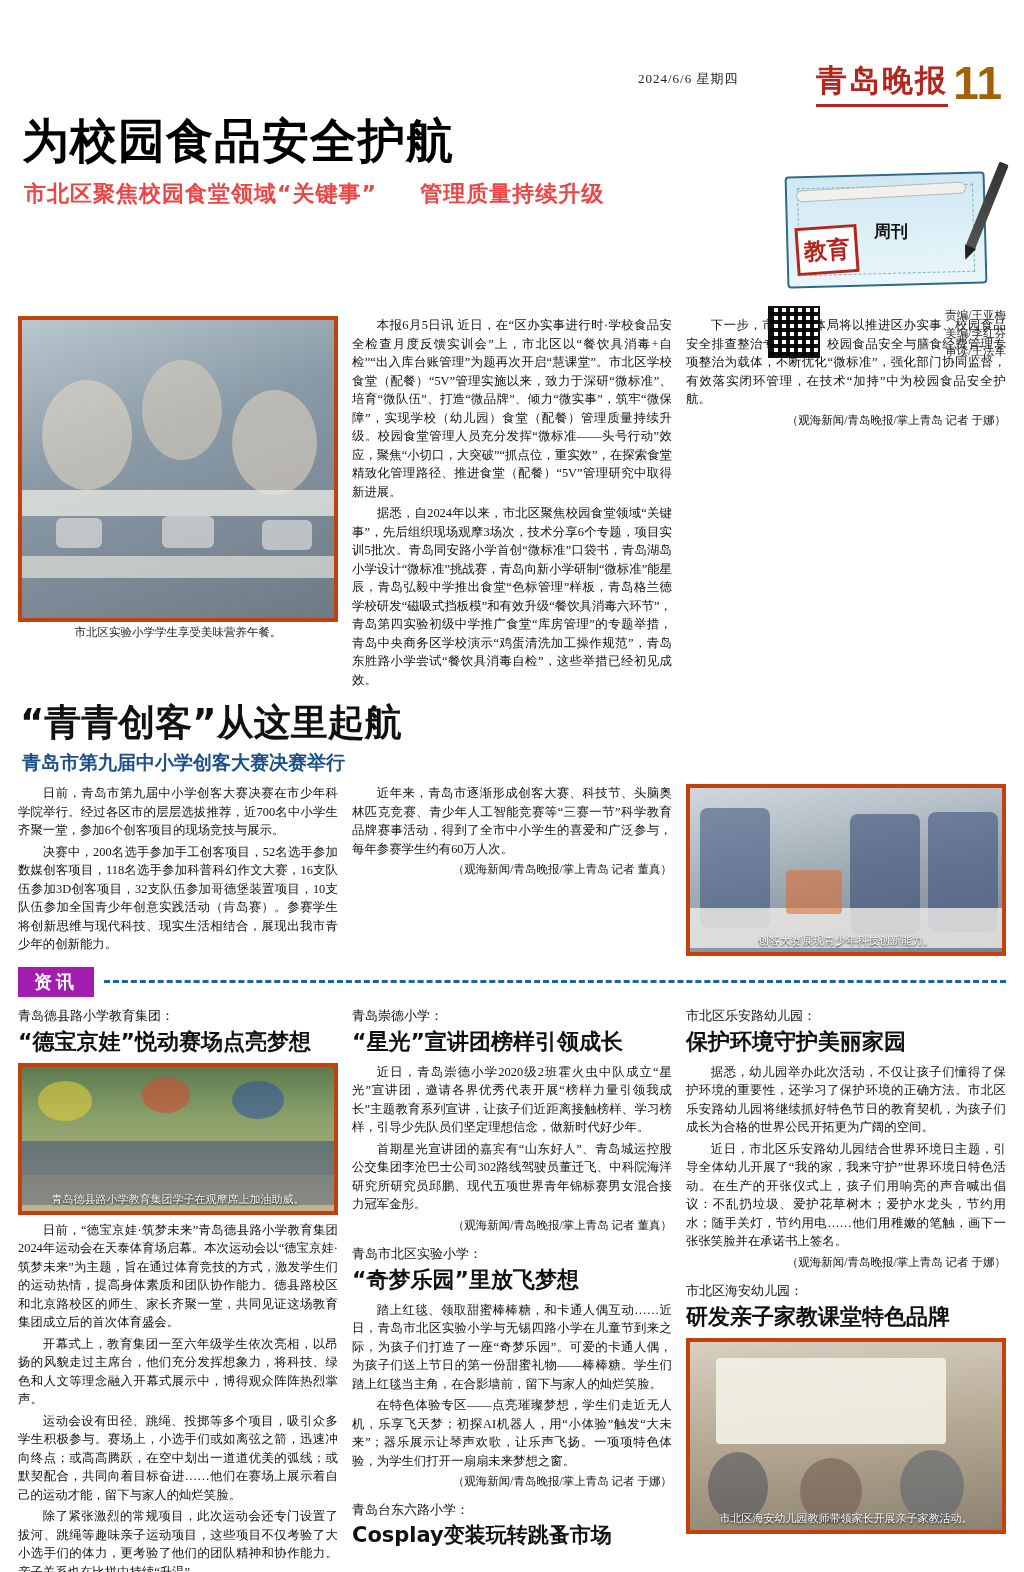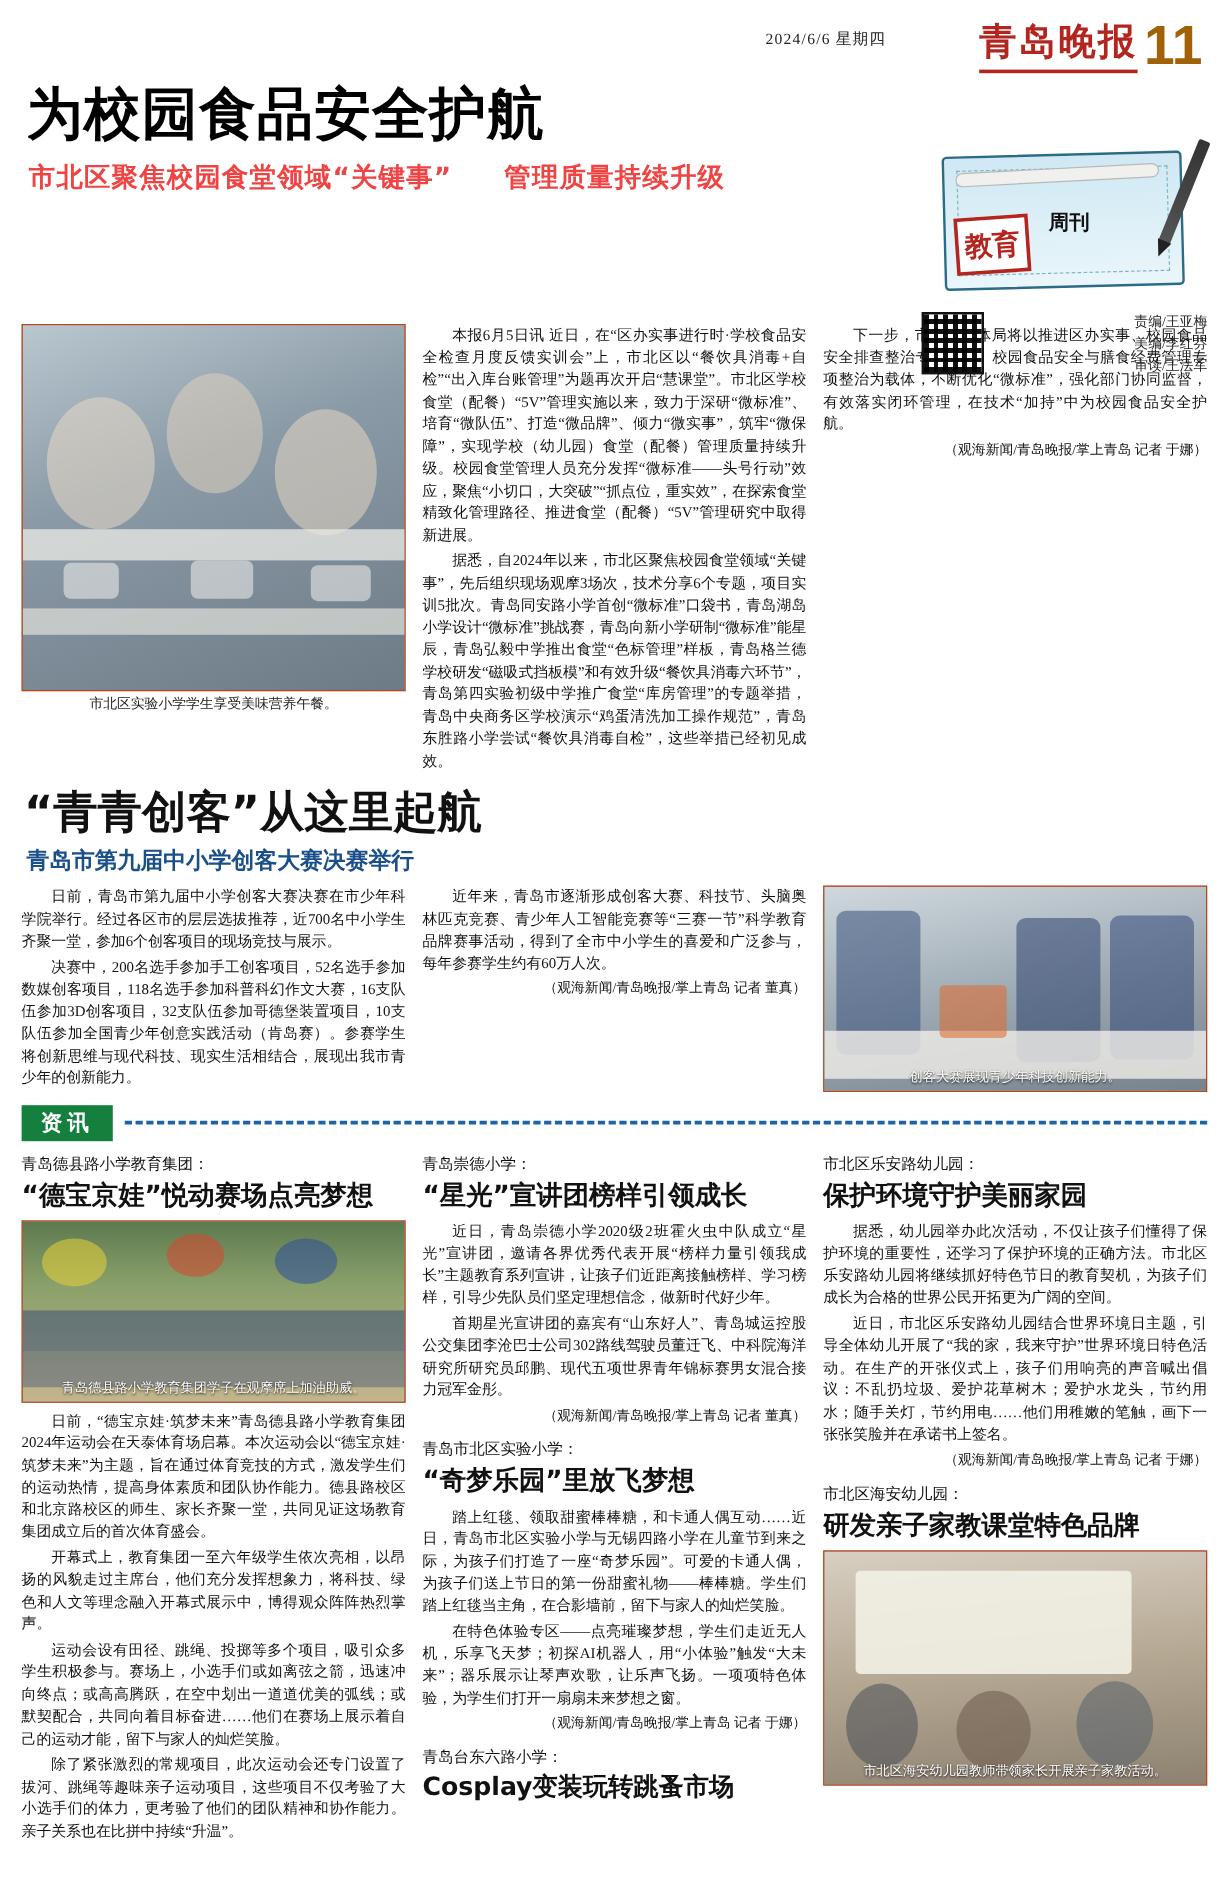--- a/index.html
+++ b/index.html
@@ -5,21 +5,21 @@
   * { box-sizing: border-box; }
   html, body { margin:0; padding:0; }
   body {
     width:1024px; height:1572px;
     background:#ffffff;
     font-family:"Liberation Serif", serif;
     color:#111;
     position:relative;
     overflow:hidden;
   }
-  .page { width:1024px; height:1109px; position:relative; padding:14px 18px; }
+  .page { width:1024px; height:1109px; position:relative; padding:14px 18px;margin-top:46px; }
 
   
   .masthead { display:flex; align-items:flex-start; justify-content:flex-end; height:46px; position:relative; }
   .mast-date { font-size:13px; color:#222; position:absolute; left:620px; top:10px; letter-spacing:1px; }
   .mast-logo {
     position:absolute; right:58px; top:0px;
     font-family:"DejaVu Serif", serif;
     font-size:31px; font-weight:bold; color:#b3261f;
     letter-spacing:2px;
     border-bottom:3px solid #b3261f;
@@ -81,35 +81,35 @@
   .qr { width:52px; height:52px; background:
       repeating-linear-gradient(90deg,#111 0 4px,#fff 4px 8px),
       repeating-linear-gradient(0deg,#111 0 4px,transparent 4px 8px);
       background-blend-mode:multiply; border:2px solid #111; float:left;}
   .credits { float:right; text-align:right; font-size:11.5px; line-height:18px; color:#222; }
 
   
   .cols { display:flex; gap:14px; margin-top:6px; }
   .col { width:326px; }
   .photo {
-    width:100%; border:1px solid #c2410c; display:block;
+    width:100%; border:4px solid #c2410c; display:block;
     background:#8fa6b5; position:relative; overflow:hidden;
   }
   .cap { font-size:11.5px; text-align:center; margin:3px 0 8px; color:#222; }
   p.body { font-size:12.4px; line-height:18.5px; text-indent:2em; margin:0 0 3px; text-align:justify; }
   .byline { font-size:11.5px; text-align:right; margin-top:4px; }
 
   
   .s2h1 { font-family:"DejaVu Sans", sans-serif; font-size:37px; font-weight:bold; margin:6px 0 2px 2px; }
   .s2h2 { font-family:"DejaVu Sans", sans-serif; font-size:19px; font-weight:bold; color:#1a4f8a; margin:2px 0 8px 4px; }
 
   
   .secbar { display:flex; align-items:center; margin:10px 0 8px; }
   .secbar .tag {
-    background:#15803d; color:#fff; font-family:"DejaVu Sans", sans-serif; font-weight:bold;
+    background:#a21caf; color:#fff; font-family:"DejaVu Sans", sans-serif; font-weight:bold;
     font-size:18px; padding:3px 16px; letter-spacing:4px;
   }
   .secbar .dashes { flex:1; height:0; border-top:3px dashed #1c63a8; margin-left:10px; }
 
   .kicker { font-size:13px; color:#111; margin:2px 0 2px; }
   .subhead { font-family:"DejaVu Sans", sans-serif; font-size:22px; font-weight:bold; margin:0 0 6px; }
   .subhead.sm { font-size:21px; }
 
   
   .ph-inner { position:absolute; inset:0; }

